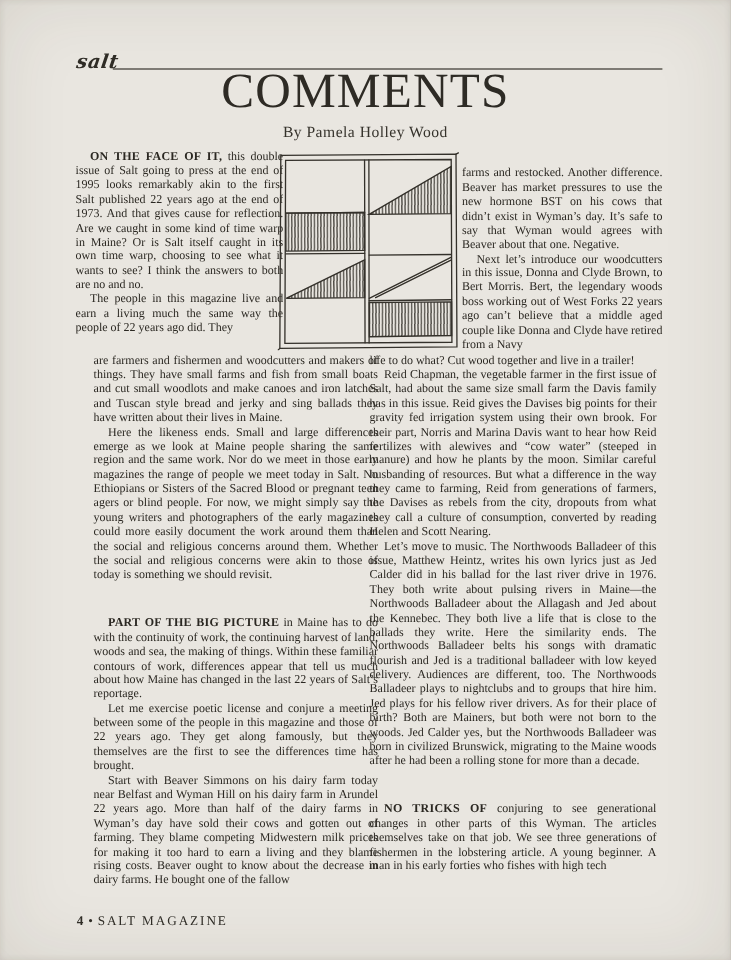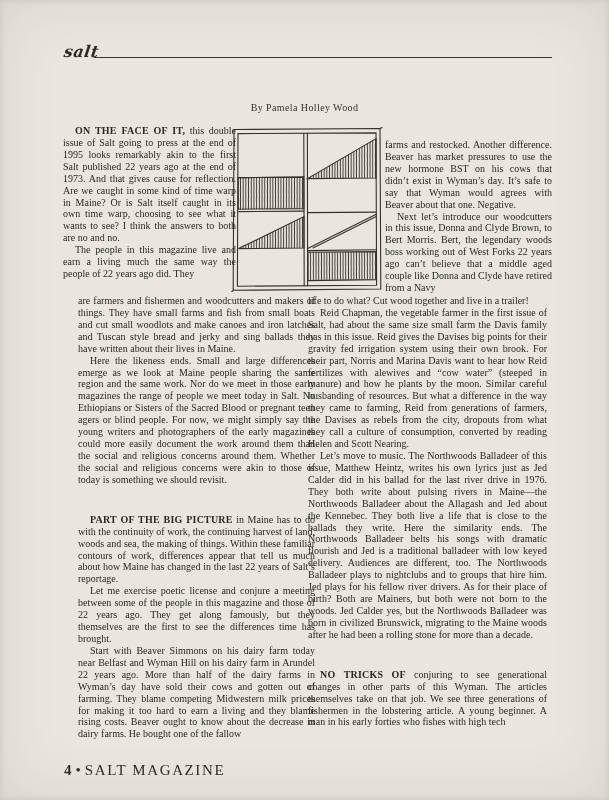--- a/index.html
+++ b/index.html
@@ -28,21 +28,21 @@
   .title{
     position:absolute;left:0;right:0;top:55px;margin:0;
     text-align:center;
     font-size:41px;font-weight:400;line-height:1;
     letter-spacing:1px;
     color:#2e2b25;
   }
   .byline{
     position:absolute;left:0;right:0;top:102px;
     text-align:center;
-    font-size:10px;letter-spacing:.4px;
+    font-size:13px;letter-spacing:.4px;
     color:#35322b;
   }
   .col{
     position:absolute;
     font-size:10px;line-height:11.92px;
     text-align:justify;
     color:#2b2822;
   }
   .col p{margin:0;}
   .col p.indent{text-indent:12px;}
@@ -50,33 +50,34 @@
   .lead{font-weight:bold;letter-spacing:.2px;}
   .lt{left:63px;top:125px;width:173px;height:170px;overflow:hidden;}
   .rt{left:385px;top:125px;width:167px;height:170px;overflow:hidden;margin-top:14px;}
   .lb{left:78px;top:295px;width:237px;}
   .rb{left:308px;top:295px;width:239px;}
   .illustration{
     position:absolute;left:231px;top:126px;width:152px;height:166px;margin:0;
   }
   .footer{
     position:absolute;left:64px;top:762px;
-    font-size:15px;color:#2f2c26;
+    font-size:11px;color:#2f2c26;
   }
   .footer .pgnum{font-weight:bold;}
   .footer .sep{margin:0 4px;}
   .footer .mag{letter-spacing:1.6px;}
 </style>
 </head>
 <body>
 
 <div class="page">
 
   <div class="brand">salt</div>
   <div class="rule"></div>
+  <h1 class="title">COMMENTS</h1>
   <div class="byline">By Pamela Holley Wood</div>
 
   <div class="col lt">
     <p class="indent"><span class="lead">ON THE FACE OF IT,</span><span> this double issue of Salt going to press at the end of 1995 looks remarkably akin to the first Salt published 22 years ago at the end of 1973. And that gives cause for reflection. Are we caught in some kind of time warp in Maine? Or is Salt itself caught in its own time warp, choosing to see what it wants to see? I think the answers to both are no and no.</span></p>
     <p class="indent">The people in this magazine live and earn a living much the same way the people of 22 years ago did. They</p>
   </div>
 
   <figure class="illustration">
     <svg width="152" height="166" viewBox="0 0 152 166" xmlns="http://www.w3.org/2000/svg">
       <defs>

